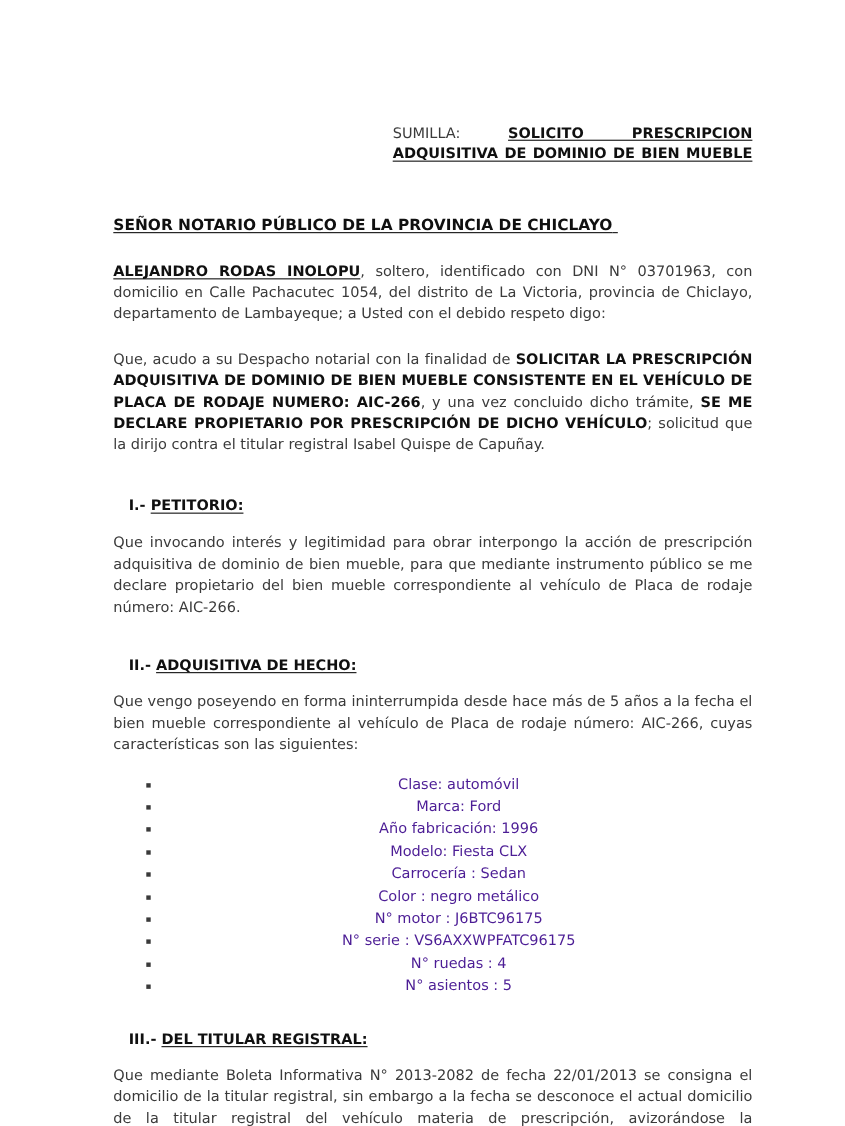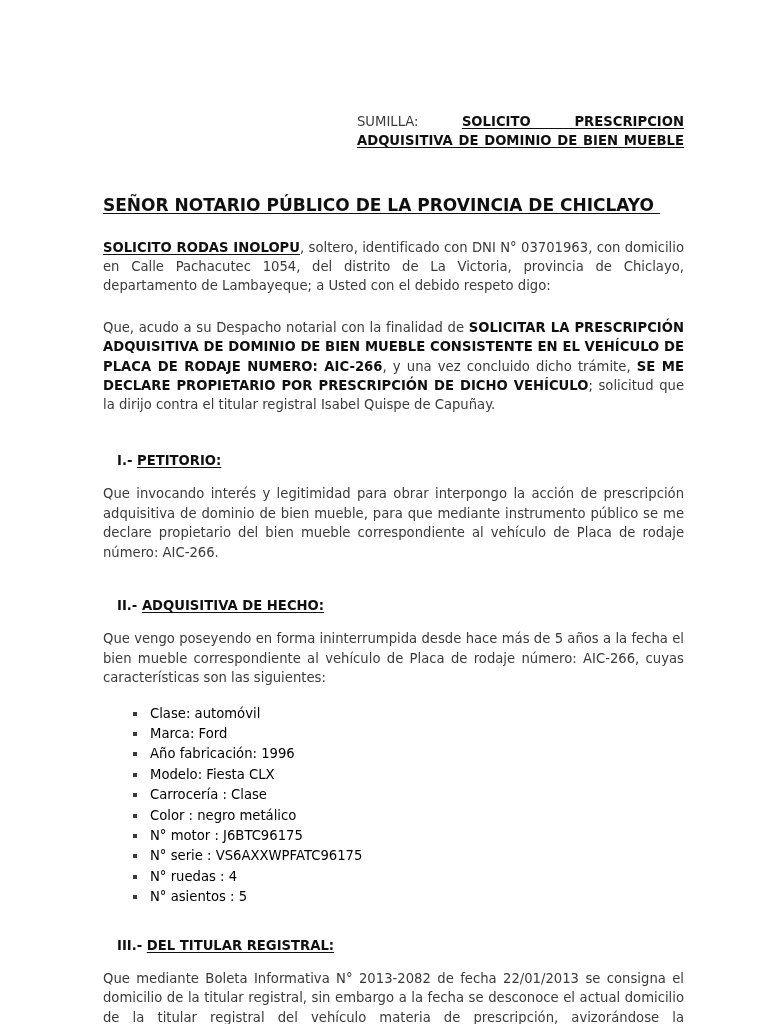--- a/index.html
+++ b/index.html
@@ -65,21 +65,21 @@
   .sumilla-body {
     font-weight: bold;
     color: #101010;
     text-decoration: underline;
     text-decoration-skip-ink: none;
     text-underline-offset: 2px;
   }
 
   
   .addressee {
-    font-size: 17px;
+    font-size: 14px;
     line-height: 19.4px;
     font-weight: bold;
     color: #101010;
     text-decoration: underline;
     text-decoration-skip-ink: none;
     text-underline-offset: 2px;
     margin: 0 0 22px 0;
   }
 
   .section-heading {
@@ -117,22 +117,22 @@
   .charlist {
     list-style: none;
     margin: 0;
     padding: 0;
   }
   .charlist li {
     position: relative;
     font-size: 13.2px;
     line-height: 20.4px;
     padding-left: 47px;   
-    color: #000000;
-    text-align: left;
+    color: #4c1d95;
+    text-align: center;
   }
   .charlist li .bullet {
     position: absolute;
     left: 30px;           
     top: 8px;
     width: 4px;
     height: 4px;
     background: #3a3a3a;
     display: block;
   }
@@ -142,21 +142,21 @@
 
 <div class="page">
   <div class="content">
 
     <div class="sumilla-block">
       <span class="sumilla-label">SUMILLA:</span><span> </span><span class="sumilla-body">SOLICITO PRESCRIPCION ADQUISITIVA DE DOMINIO DE BIEN MUEBLE</span>
     </div>
 
     <div class="addressee"><span>SEÑOR NOTARIO PÚBLICO DE LA PROVINCIA DE CHICLAYO</span>&nbsp;</div>
 
-    <p class="para"><span class="b u">SOLICITO RODAS INOLOPU</span><span>, soltero, identificado con DNI N° 03701963, con domicilio en Calle Pachacutec 1054, del distrito de La Victoria, provincia de Chiclayo, departamento de Lambayeque; a Usted con el debido respeto digo:</span></p>
+    <p class="para"><span class="b u">ALEJANDRO RODAS INOLOPU</span><span>, soltero, identificado con DNI N° 03701963, con domicilio en Calle Pachacutec 1054, del distrito de La Victoria, provincia de Chiclayo, departamento de Lambayeque; a Usted con el debido respeto digo:</span></p>
 
     <div class="gap-22"></div>
 
     <p class="para"><span>Que, acudo a su Despacho notarial con la finalidad de </span><span class="b">SOLICITAR LA PRESCRIPCIÓN ADQUISITIVA DE DOMINIO DE BIEN MUEBLE CONSISTENTE EN EL VEHÍCULO DE PLACA DE RODAJE NUMERO: AIC-266</span><span>, y una vez concluido dicho trámite, </span><span class="b">SE ME DECLARE PROPIETARIO POR PRESCRIPCIÓN DE DICHO VEHÍCULO</span><span>; solicitud que la dirijo contra el titular registral Isabel Quispe de Capuñay.</span></p>
 
     <div class="gap-22"></div>
 
     <div class="section-heading"><span class="num">I.- </span><span class="title">PETITORIO:</span></div>
     <p class="para">Que invocando interés y legitimidad para obrar interpongo la acción de prescripción adquisitiva de dominio de bien mueble, para que mediante instrumento público se me declare propietario del bien mueble correspondiente al vehículo de Placa de rodaje número: AIC-266.</p>
 
@@ -165,21 +165,21 @@
     <div class="section-heading"><span class="num">II.- </span><span class="title">ADQUISITIVA DE HECHO:</span></div>
     <p class="para">Que vengo poseyendo en forma ininterrumpida desde hace más de 5 años a la fecha el bien mueble correspondiente al vehículo de Placa de rodaje número: AIC-266, cuyas características son las siguientes:</p>
 
     <div class="gap-16"></div>
 
     <ul class="charlist">
       <li><span class="bullet"></span><span>Clase: automóvil</span></li>
       <li><span class="bullet"></span><span>Marca: Ford</span></li>
       <li><span class="bullet"></span><span>Año fabricación: 1996</span></li>
       <li><span class="bullet"></span><span>Modelo: Fiesta CLX</span></li>
-      <li><span class="bullet"></span><span>Carrocería : Clase</span></li>
+      <li><span class="bullet"></span><span>Carrocería : Sedan</span></li>
       <li><span class="bullet"></span><span>Color : negro metálico</span></li>
       <li><span class="bullet"></span><span>N° motor : J6BTC96175</span></li>
       <li><span class="bullet"></span><span>N° serie : VS6AXXWPFATC96175</span></li>
       <li><span class="bullet"></span><span>N° ruedas : 4</span></li>
       <li><span class="bullet"></span><span>N° asientos : 5</span></li>
     </ul>
 
     <div class="gap-14"></div>
 
     <div class="section-heading"><span class="num">III.- </span><span class="title">DEL TITULAR REGISTRAL:</span></div>

